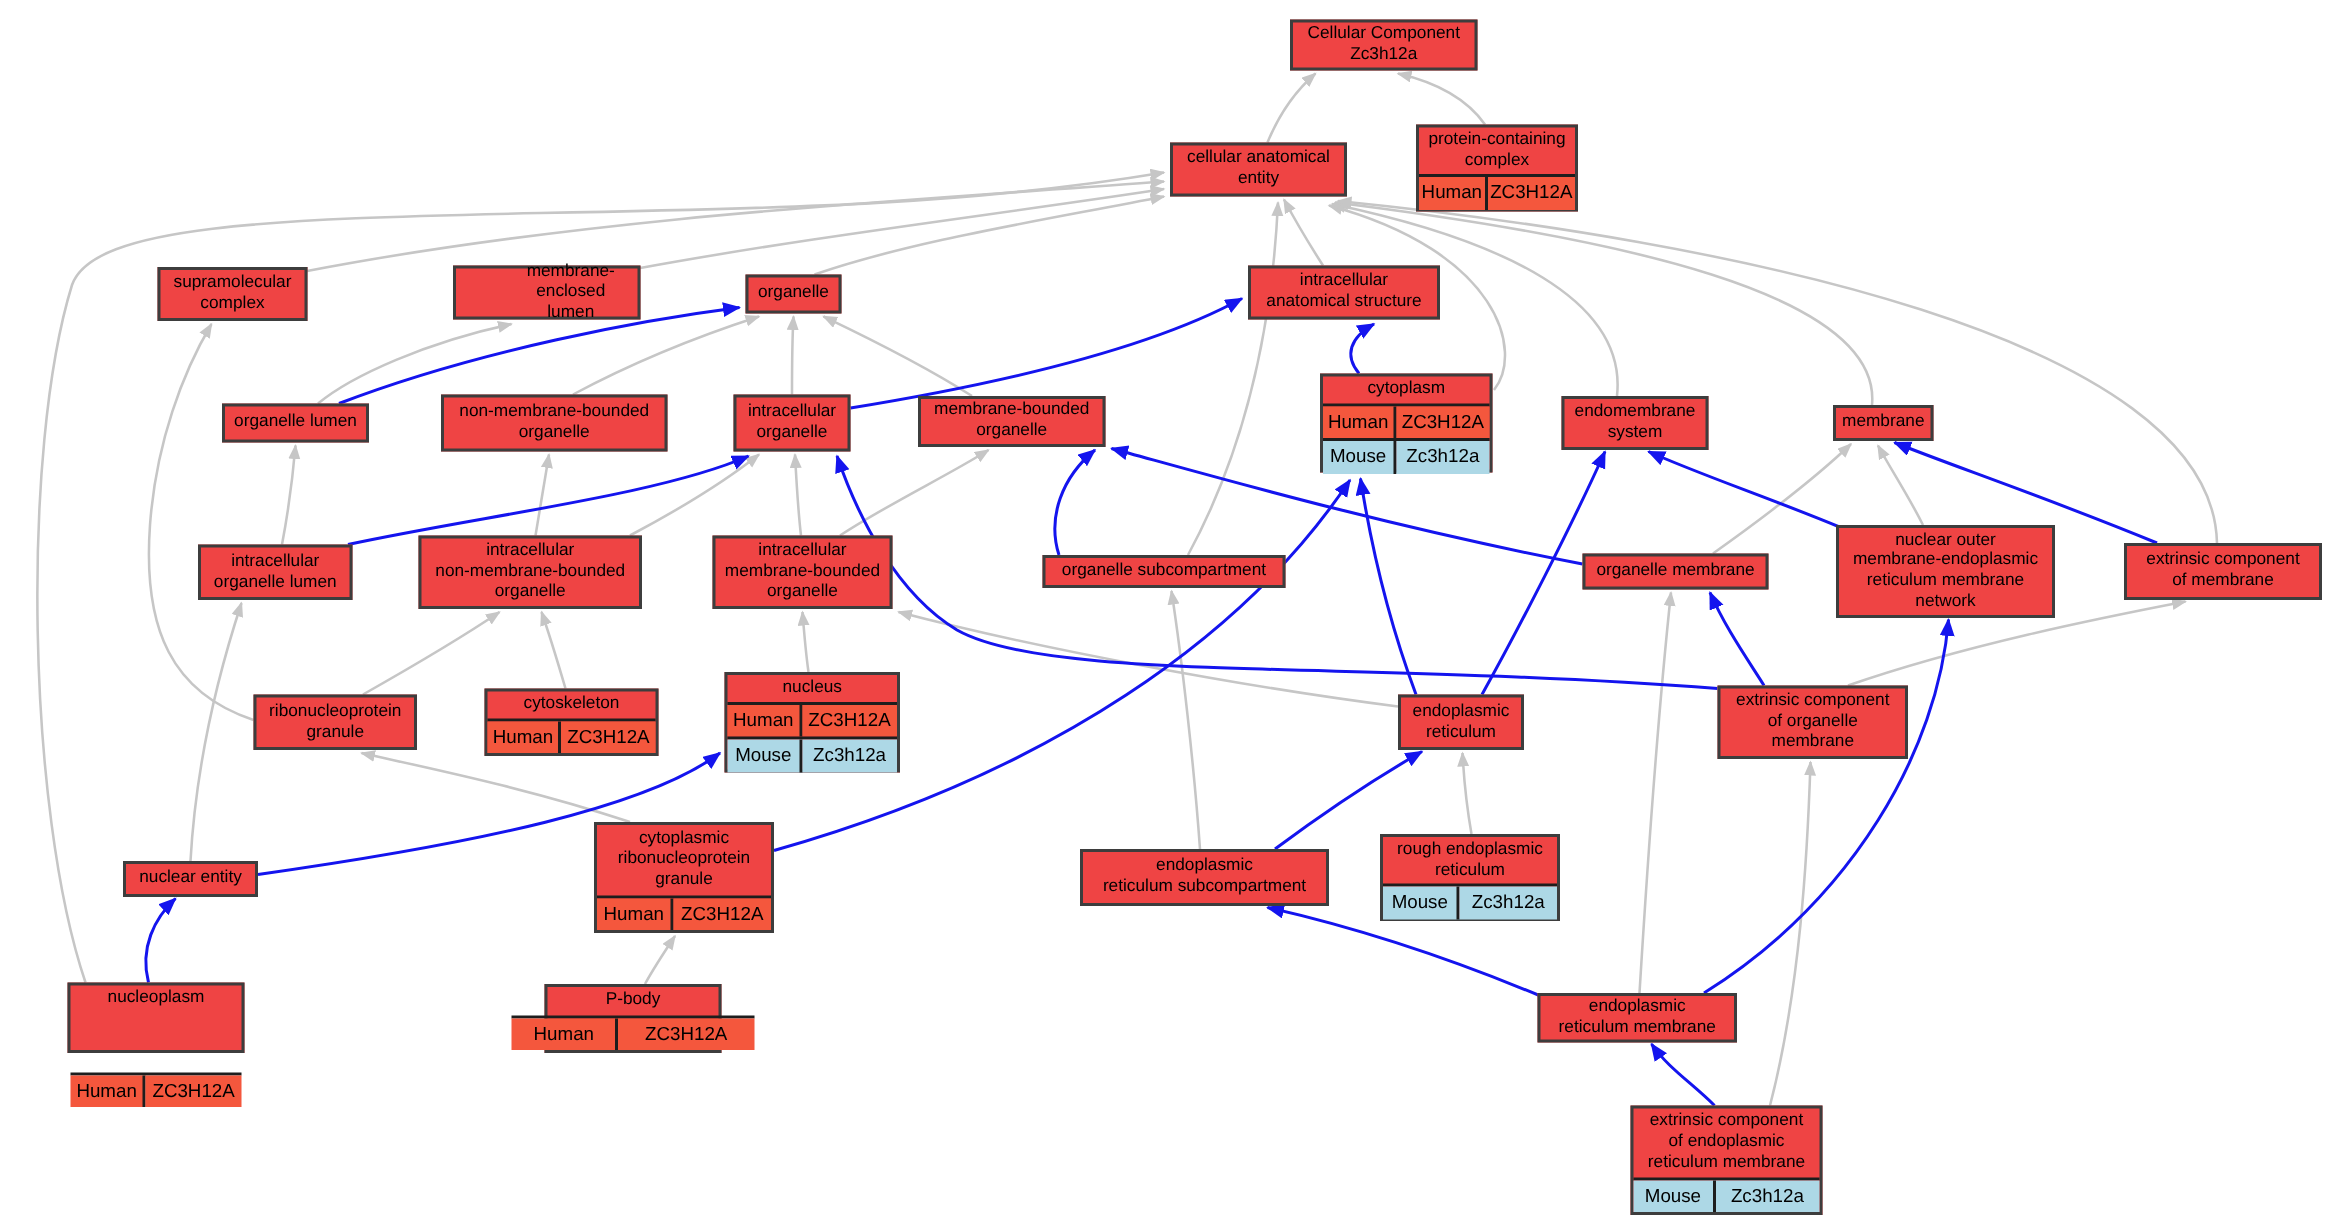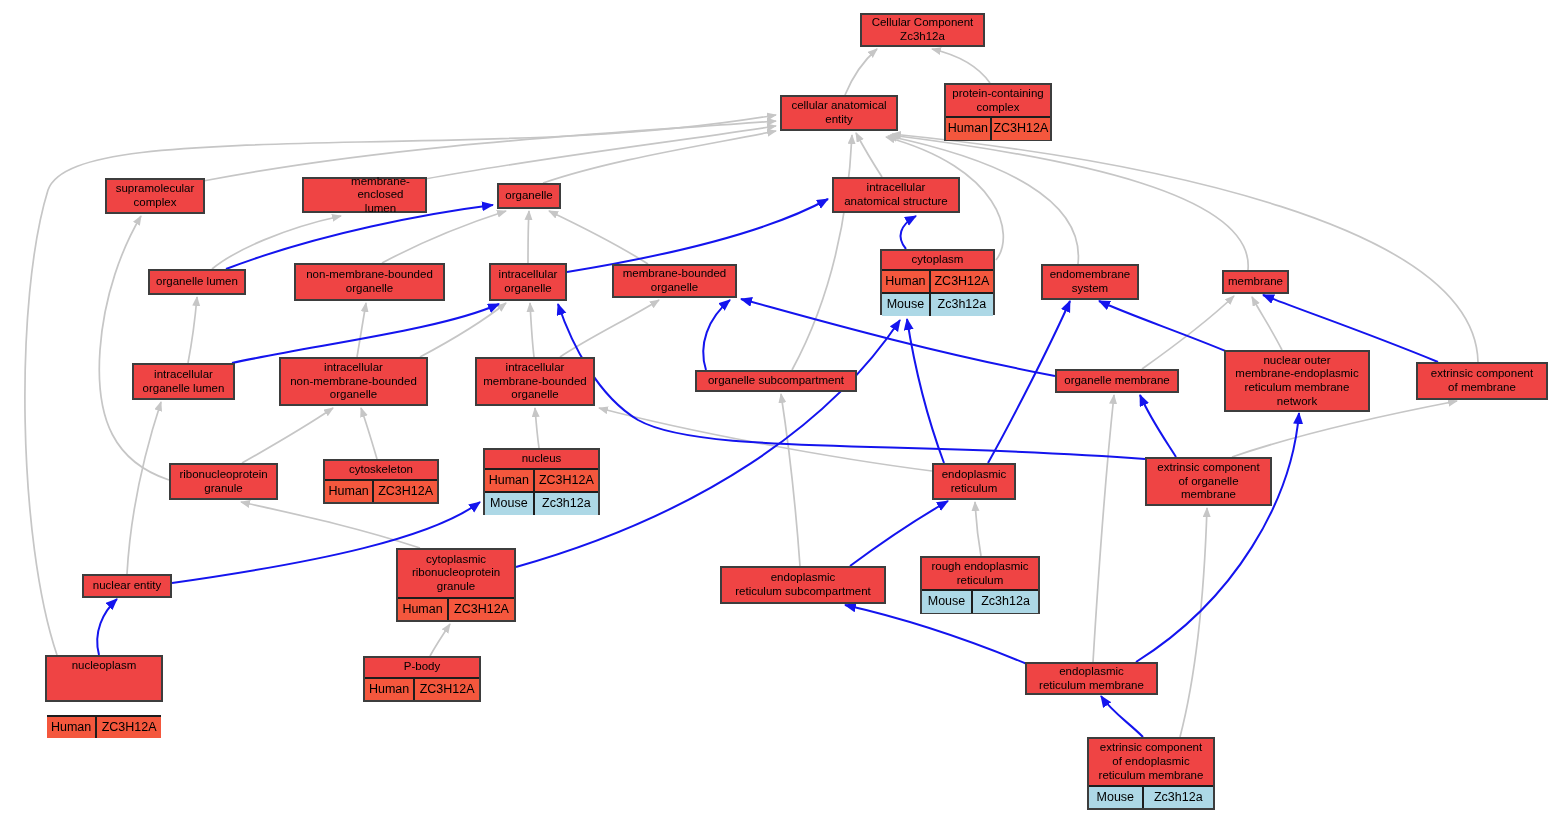--- a/index.html
+++ b/index.html
@@ -275,21 +275,21 @@
   </div>
 
   <div class="node has-ann" style="left:45px;top:655px;width:118px;height:47px;gap:40px;">
     <div class="node-title">nucleoplasm</div>
     <div class="ann-row">
       <div class="ann-cell ann-species ann-human">Human</div>
       <div class="ann-cell ann-gene ann-human">ZC3H12A</div>
     </div>
   </div>
 
-  <div class="node has-ann" style="left:363px;top:656px;width:118px;height:46px;">
+  <div class="node has-ann" style="left:363px;top:656px;width:118px;height:46px;align-items:center;">
     <div class="node-title">P-body</div>
     <div class="ann-row">
       <div class="ann-cell ann-species ann-human">Human</div>
       <div class="ann-cell ann-gene ann-human">ZC3H12A</div>
     </div>
   </div>
 
   <div class="node" style="left:1025px;top:662px;width:133px;height:33px;">
       <div class="node-title">endoplasmic
 reticulum membrane</div>

